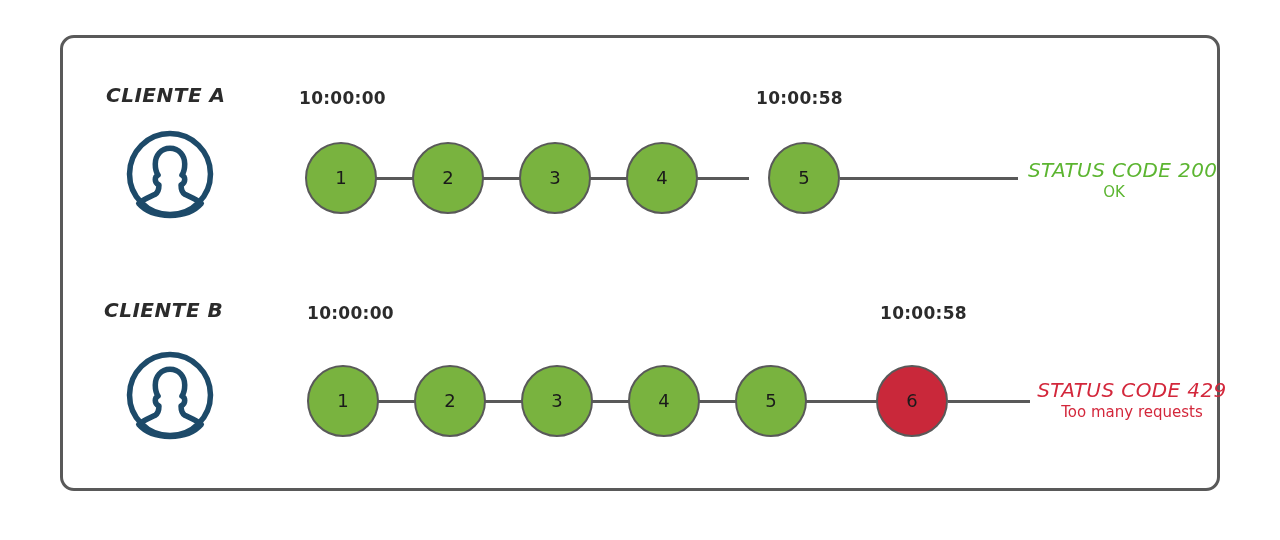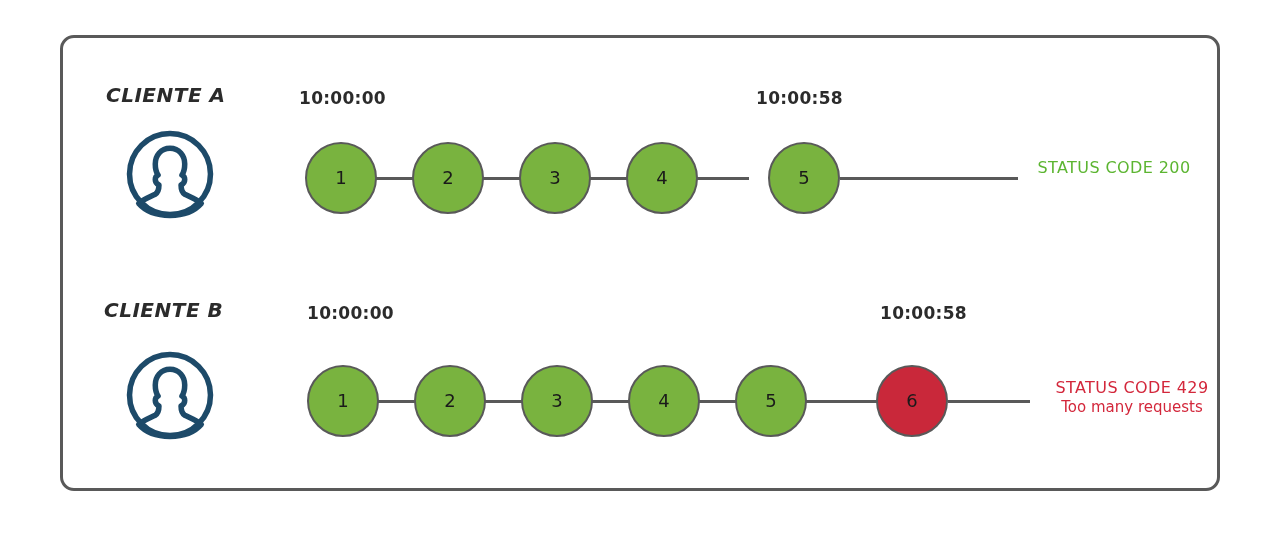--- a/index.html
+++ b/index.html
@@ -93,22 +93,23 @@
 
   
   .status {
     position: absolute;
     font-family: "DejaVu Sans", sans-serif;
     white-space: nowrap;
     line-height: 1.25;
   }
   .status .line1 {
     display: block;
-    font-size: 16px;
+    font-size: 20px;
     letter-spacing: 0.4px;
+    font-style: italic;
   }
   .status .line2 { display: block; font-size: 15px; }
 
   .status.ok  { color: #5cb531; text-align: center; }
   .status.err { color: #d3273b; text-align: center; }
   .status.err .line2 { font-size: 15px; }
 </style>
 </head>
 <body>
 
@@ -162,20 +163,21 @@
     </div>
     <div class="node ok" style="left:626px; top:142px;">
       <span>4</span>
     </div>
     <div class="node ok" style="left:768px; top:142px;">
       <span>5</span>
     </div>
 
     <div class="status ok" style="left:1028px; top:158px; width:172px;">
       <span class="line1">STATUS CODE 200</span>
+      <span class="line2">OK</span>
     </div>
   </div>
 
   <div class="row">
 
     <div class="client-label" style="left:104px; top:298px;">CLIENTE B</div>
 
     <div class="avatar" style="left:124px; top:349px;">
       <svg viewBox="0 0 100 100" width="92" height="92" aria-hidden="true">
         <circle cx="50" cy="50" r="44" fill="none" stroke="#1d4a69" stroke-width="6"></circle>

